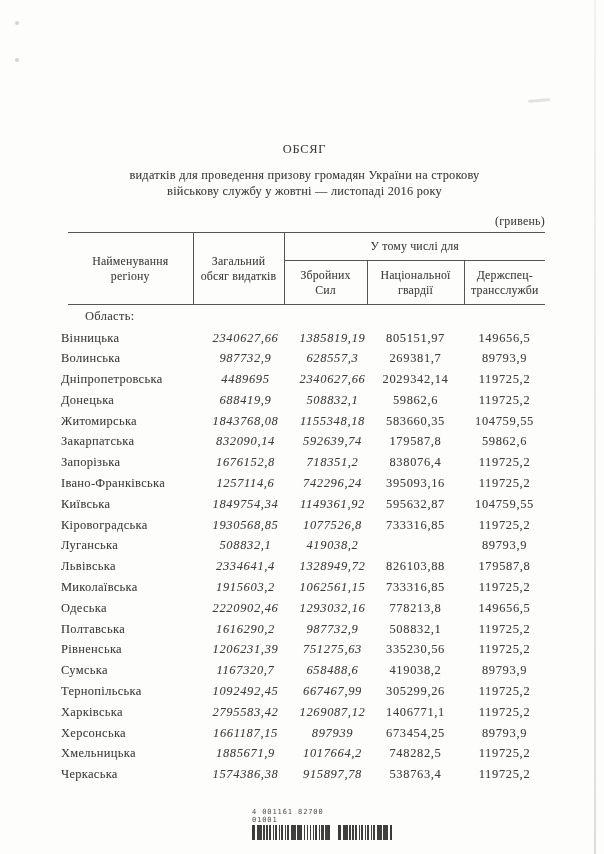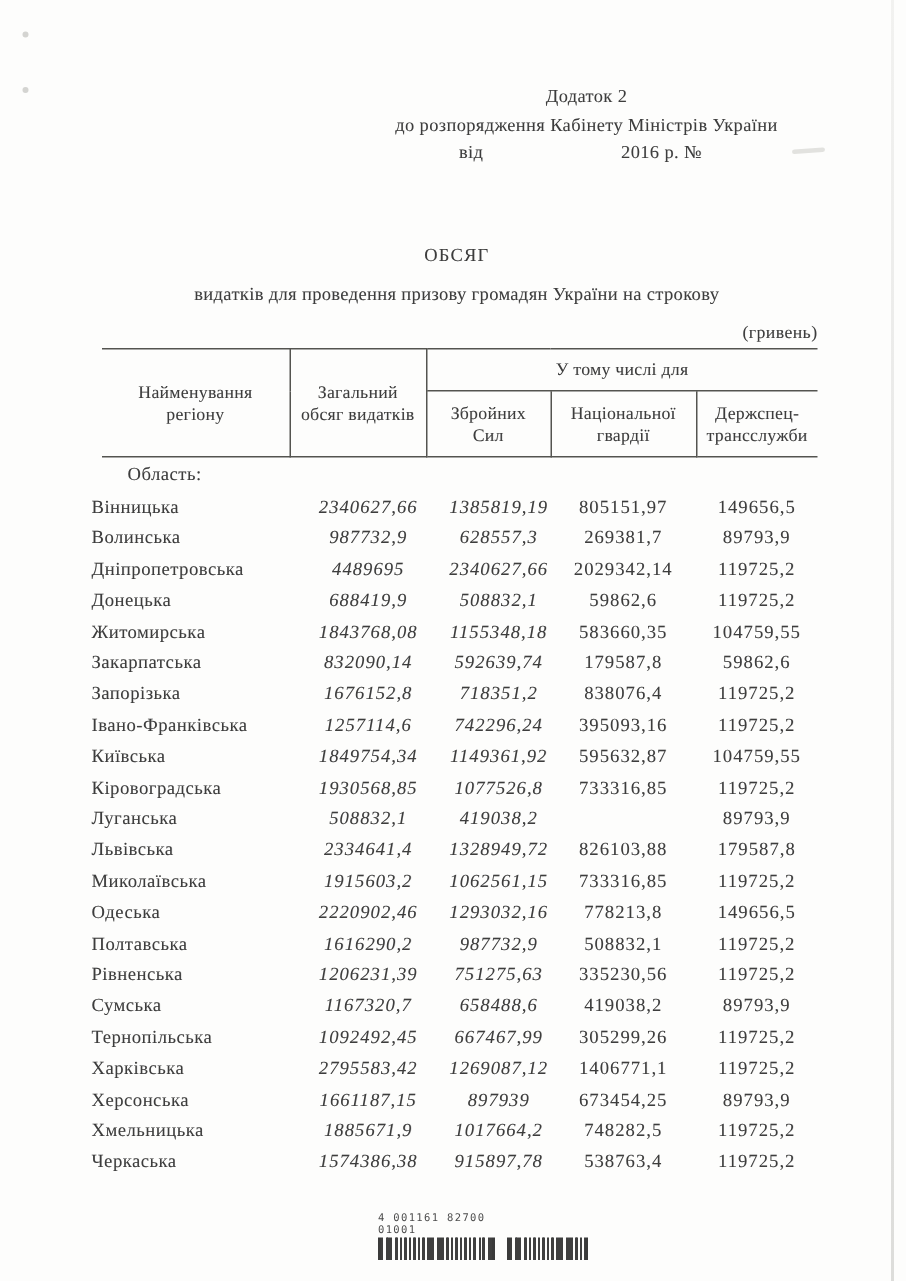--- a/index.html
+++ b/index.html
@@ -38,21 +38,21 @@
   .date-line {
     display:flex; justify-content:space-between;
     padding-left:58px; padding-right:66px;
   }
   
   .title-block {
     position:absolute; left:32px; top:141px; width:545px;
     text-align:center; font-size:12.3px; line-height:16.5px;
     letter-spacing:0.25px;
   }
-  .doc-title { margin-bottom:9px; letter-spacing:0.8px;margin-top:21px; }
+  .doc-title { margin-bottom:9px; letter-spacing:0.8px; }
   
   .currency-note {
     position:absolute; right:59px; top:214px; font-size:11.8px;
     letter-spacing:0.3px;
     text-align:right;
   }
   
   .table-wrap { position:absolute; left:68px; top:232px; width:477px; }
   table { border-collapse:collapse; table-layout:fixed; width:477px; }
   col.c1 { width:125px; } col.c2 { width:91px; } col.c3 { width:83px; }
@@ -99,32 +99,25 @@
 </head>
 <body>
 
 <div class="page">
 
   <div class="right-edge"></div>
   <div class="corner-dot dot1"></div>
   <div class="corner-dot dot2"></div>
   <div class="smudge"></div>
 
-  <div class="appendix">
-    <div>Додаток 2</div>
-    <div>до розпорядження Кабінету Міністрів України</div>
-    <div class="date-line">
-      <span>від</span>
-      <span>2016 р. №</span>
-    </div>
-  </div>
 
   <div class="title-block">
     <div class="doc-title">ОБСЯГ</div>
     <div>видатків для проведення призову громадян України на строкову</div>
+    <div>військову службу у жовтні — листопаді 2016 року</div>
   </div>
 
   <div class="currency-note">(гривень)</div>
 
   <div class="table-wrap">
     <table>
       <colgroup>
         <col class="c1">
           <col class="c2">
           <col class="c3">

